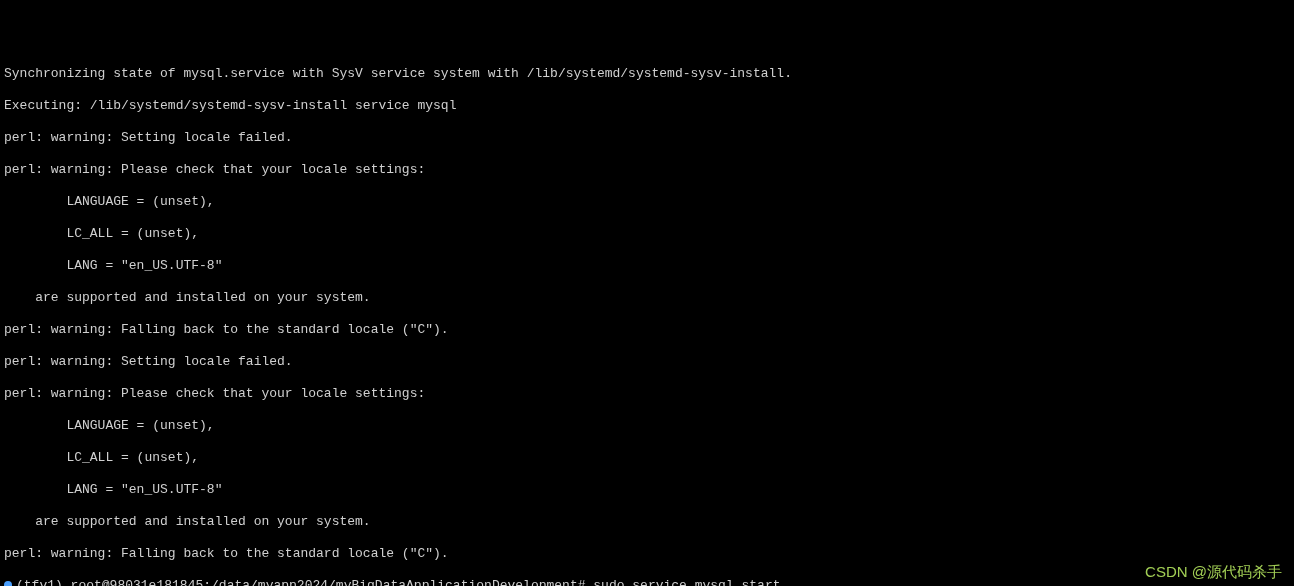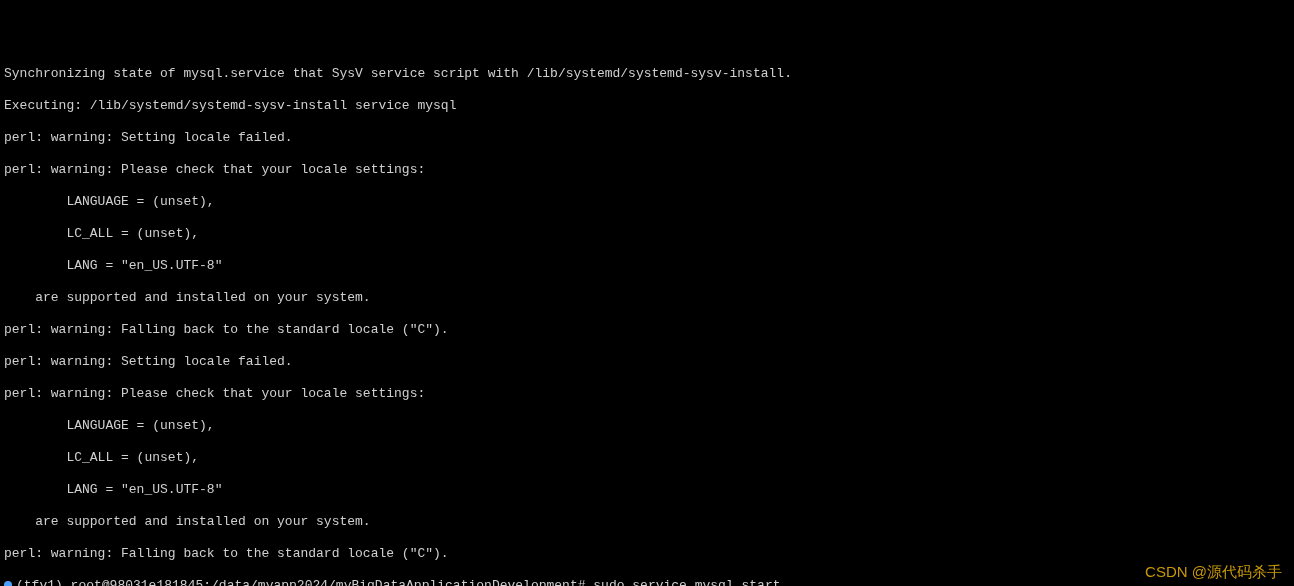--- a/index.html
+++ b/index.html
@@ -33,32 +33,32 @@
       position: relative;
       top: -1px;
     }
     .dot-blue {
       background-color: #4aa0ff;
     }
     .watermark {
       position: absolute;
       bottom: 6px;
       right: 12px;
-      color: #eab308;
+      color: #bef264;
       font-family: Arial, sans-serif;
       font-size: 15px;
       opacity: 0.85;
     }
   </style>
 </head>
 <body>
 
 
 
-<div class="terminal-line">Synchronizing state of mysql.service that SysV service script with /lib/systemd/systemd-sysv-install.</div>
+<div class="terminal-line">Synchronizing state of mysql.service with SysV service system with /lib/systemd/systemd-sysv-install.</div>
 <div class="terminal-line">Executing: /lib/systemd/systemd-sysv-install service mysql</div>
 <div class="terminal-line">perl: warning: Setting locale failed.</div>
 <div class="terminal-line">perl: warning: Please check that your locale settings:</div>
 <div class="terminal-line">        LANGUAGE = (unset),</div>
 <div class="terminal-line">        LC_ALL = (unset),</div>
 <div class="terminal-line">        LANG = "en_US.UTF-8"</div>
 <div class="terminal-line">    are supported and installed on your system.</div>
 <div class="terminal-line">perl: warning: Falling back to the standard locale ("C").</div>
 <div class="terminal-line">perl: warning: Setting locale failed.</div>
 <div class="terminal-line">perl: warning: Please check that your locale settings:</div>

